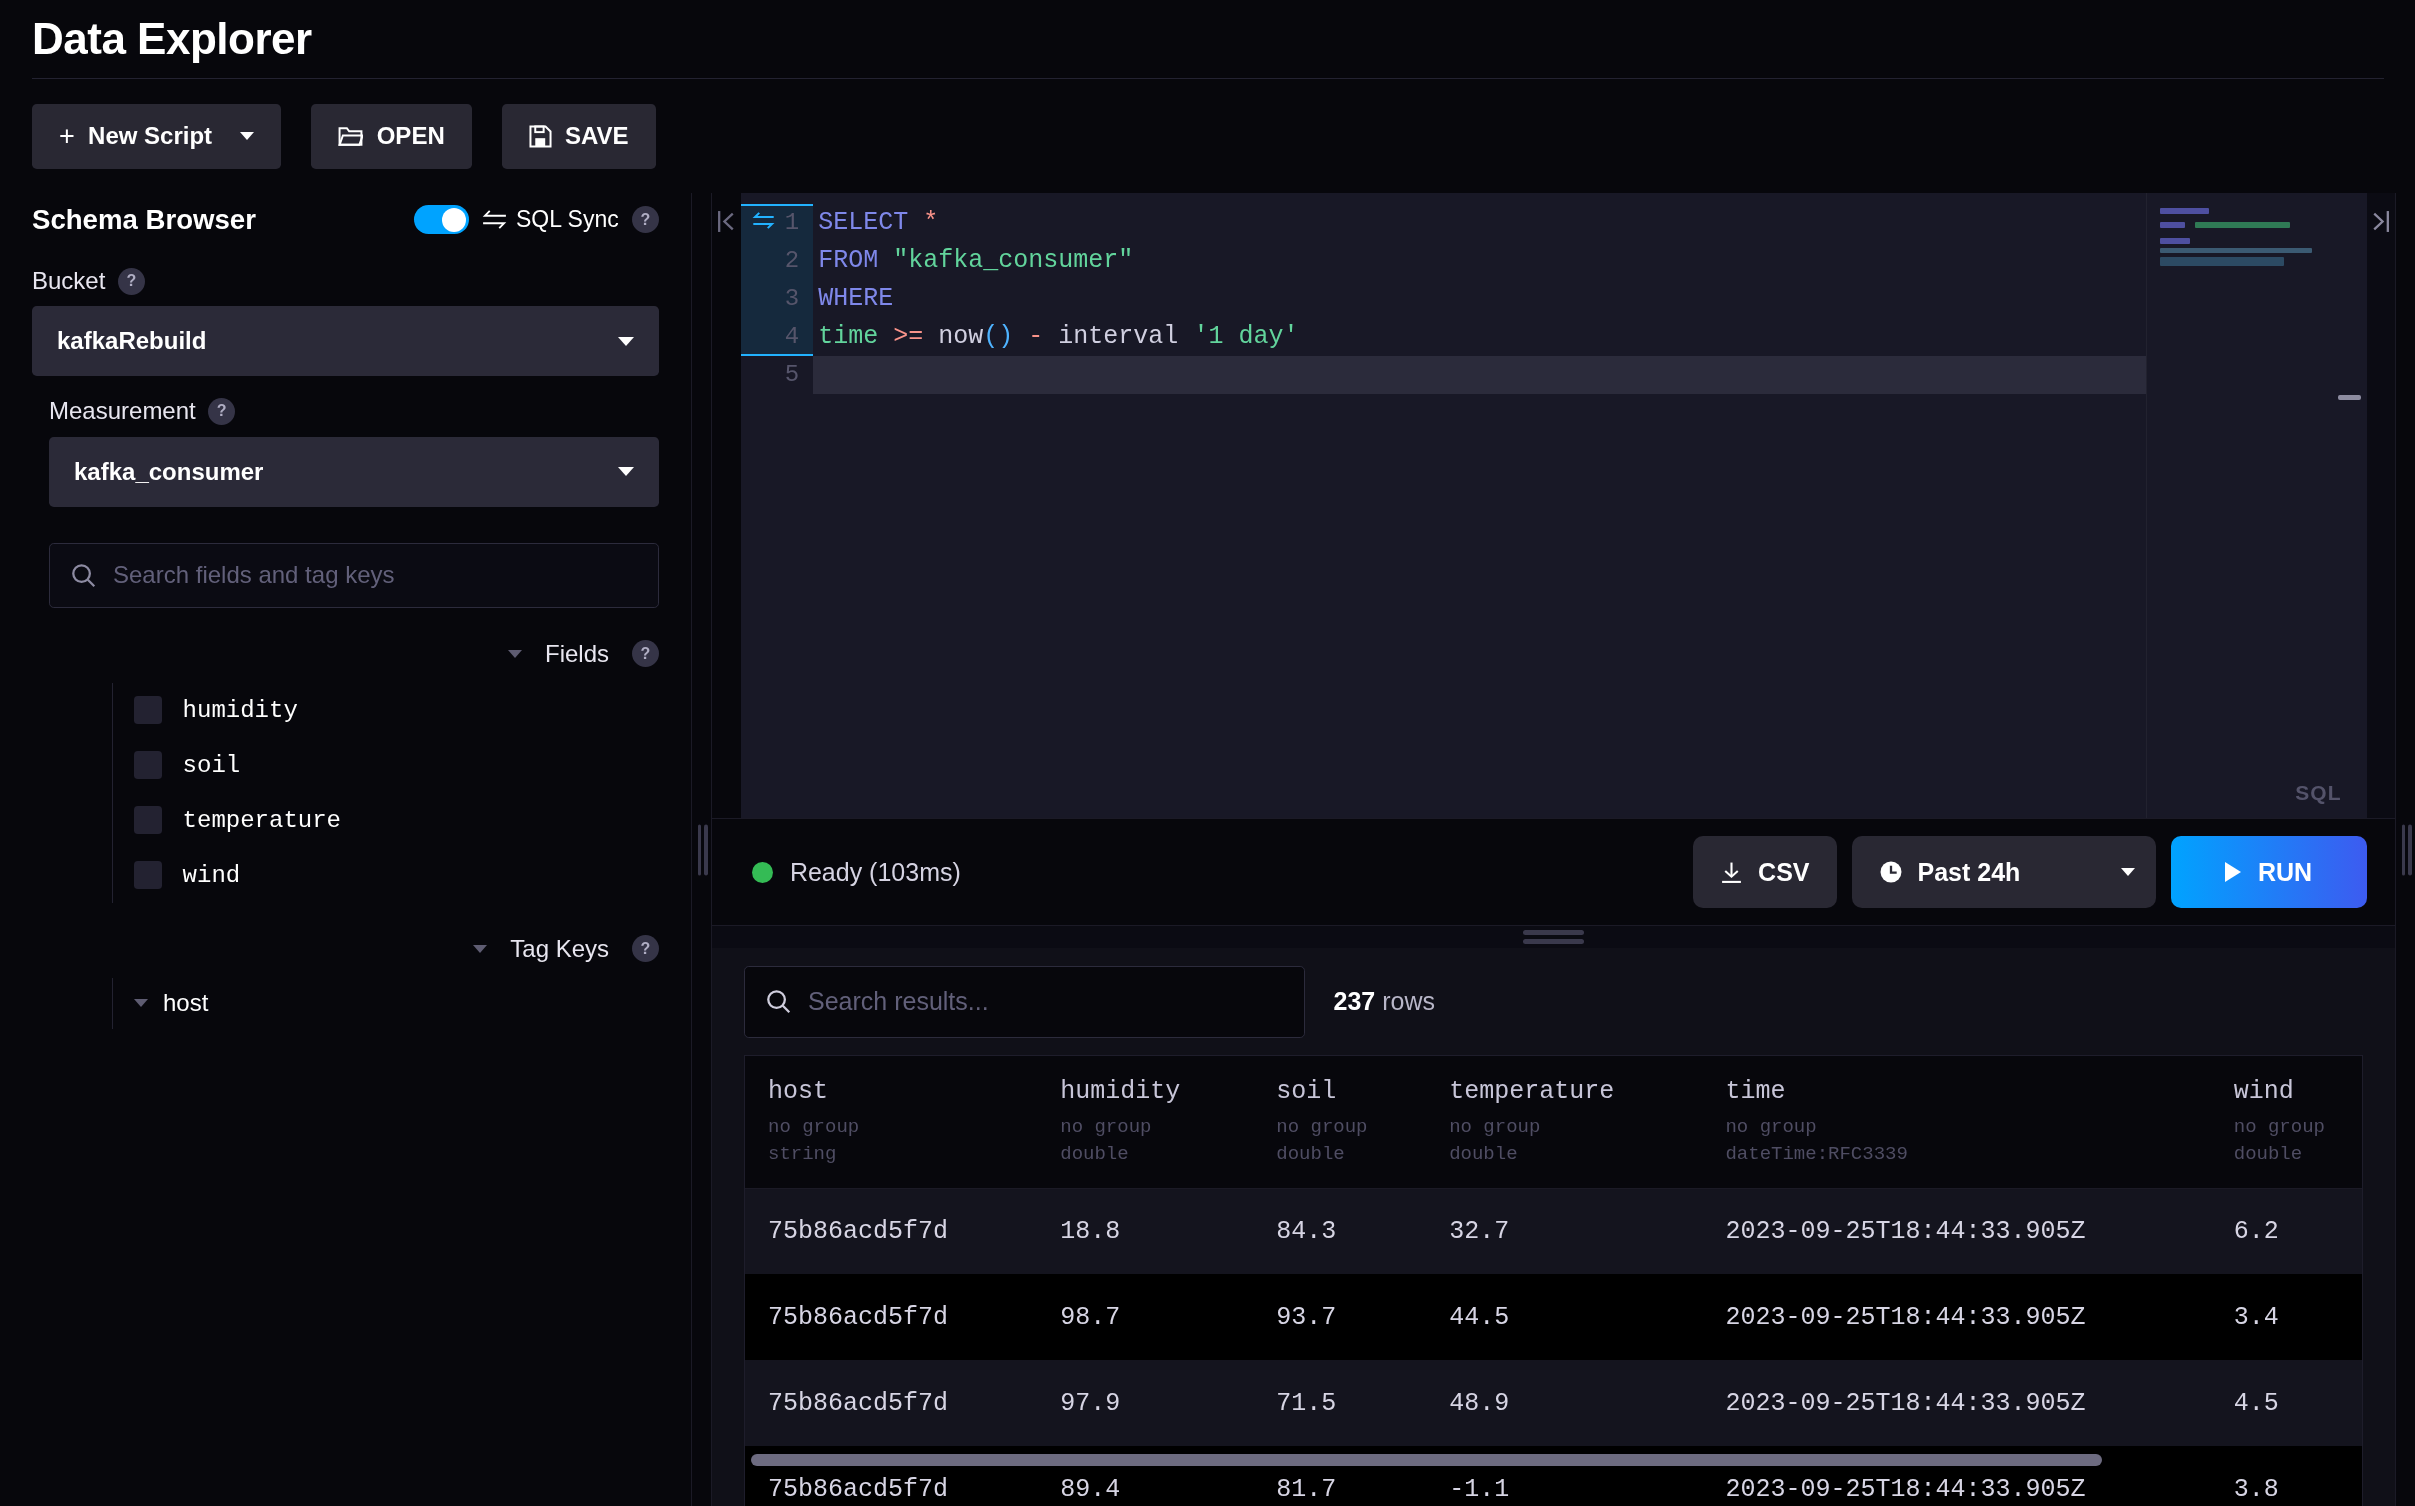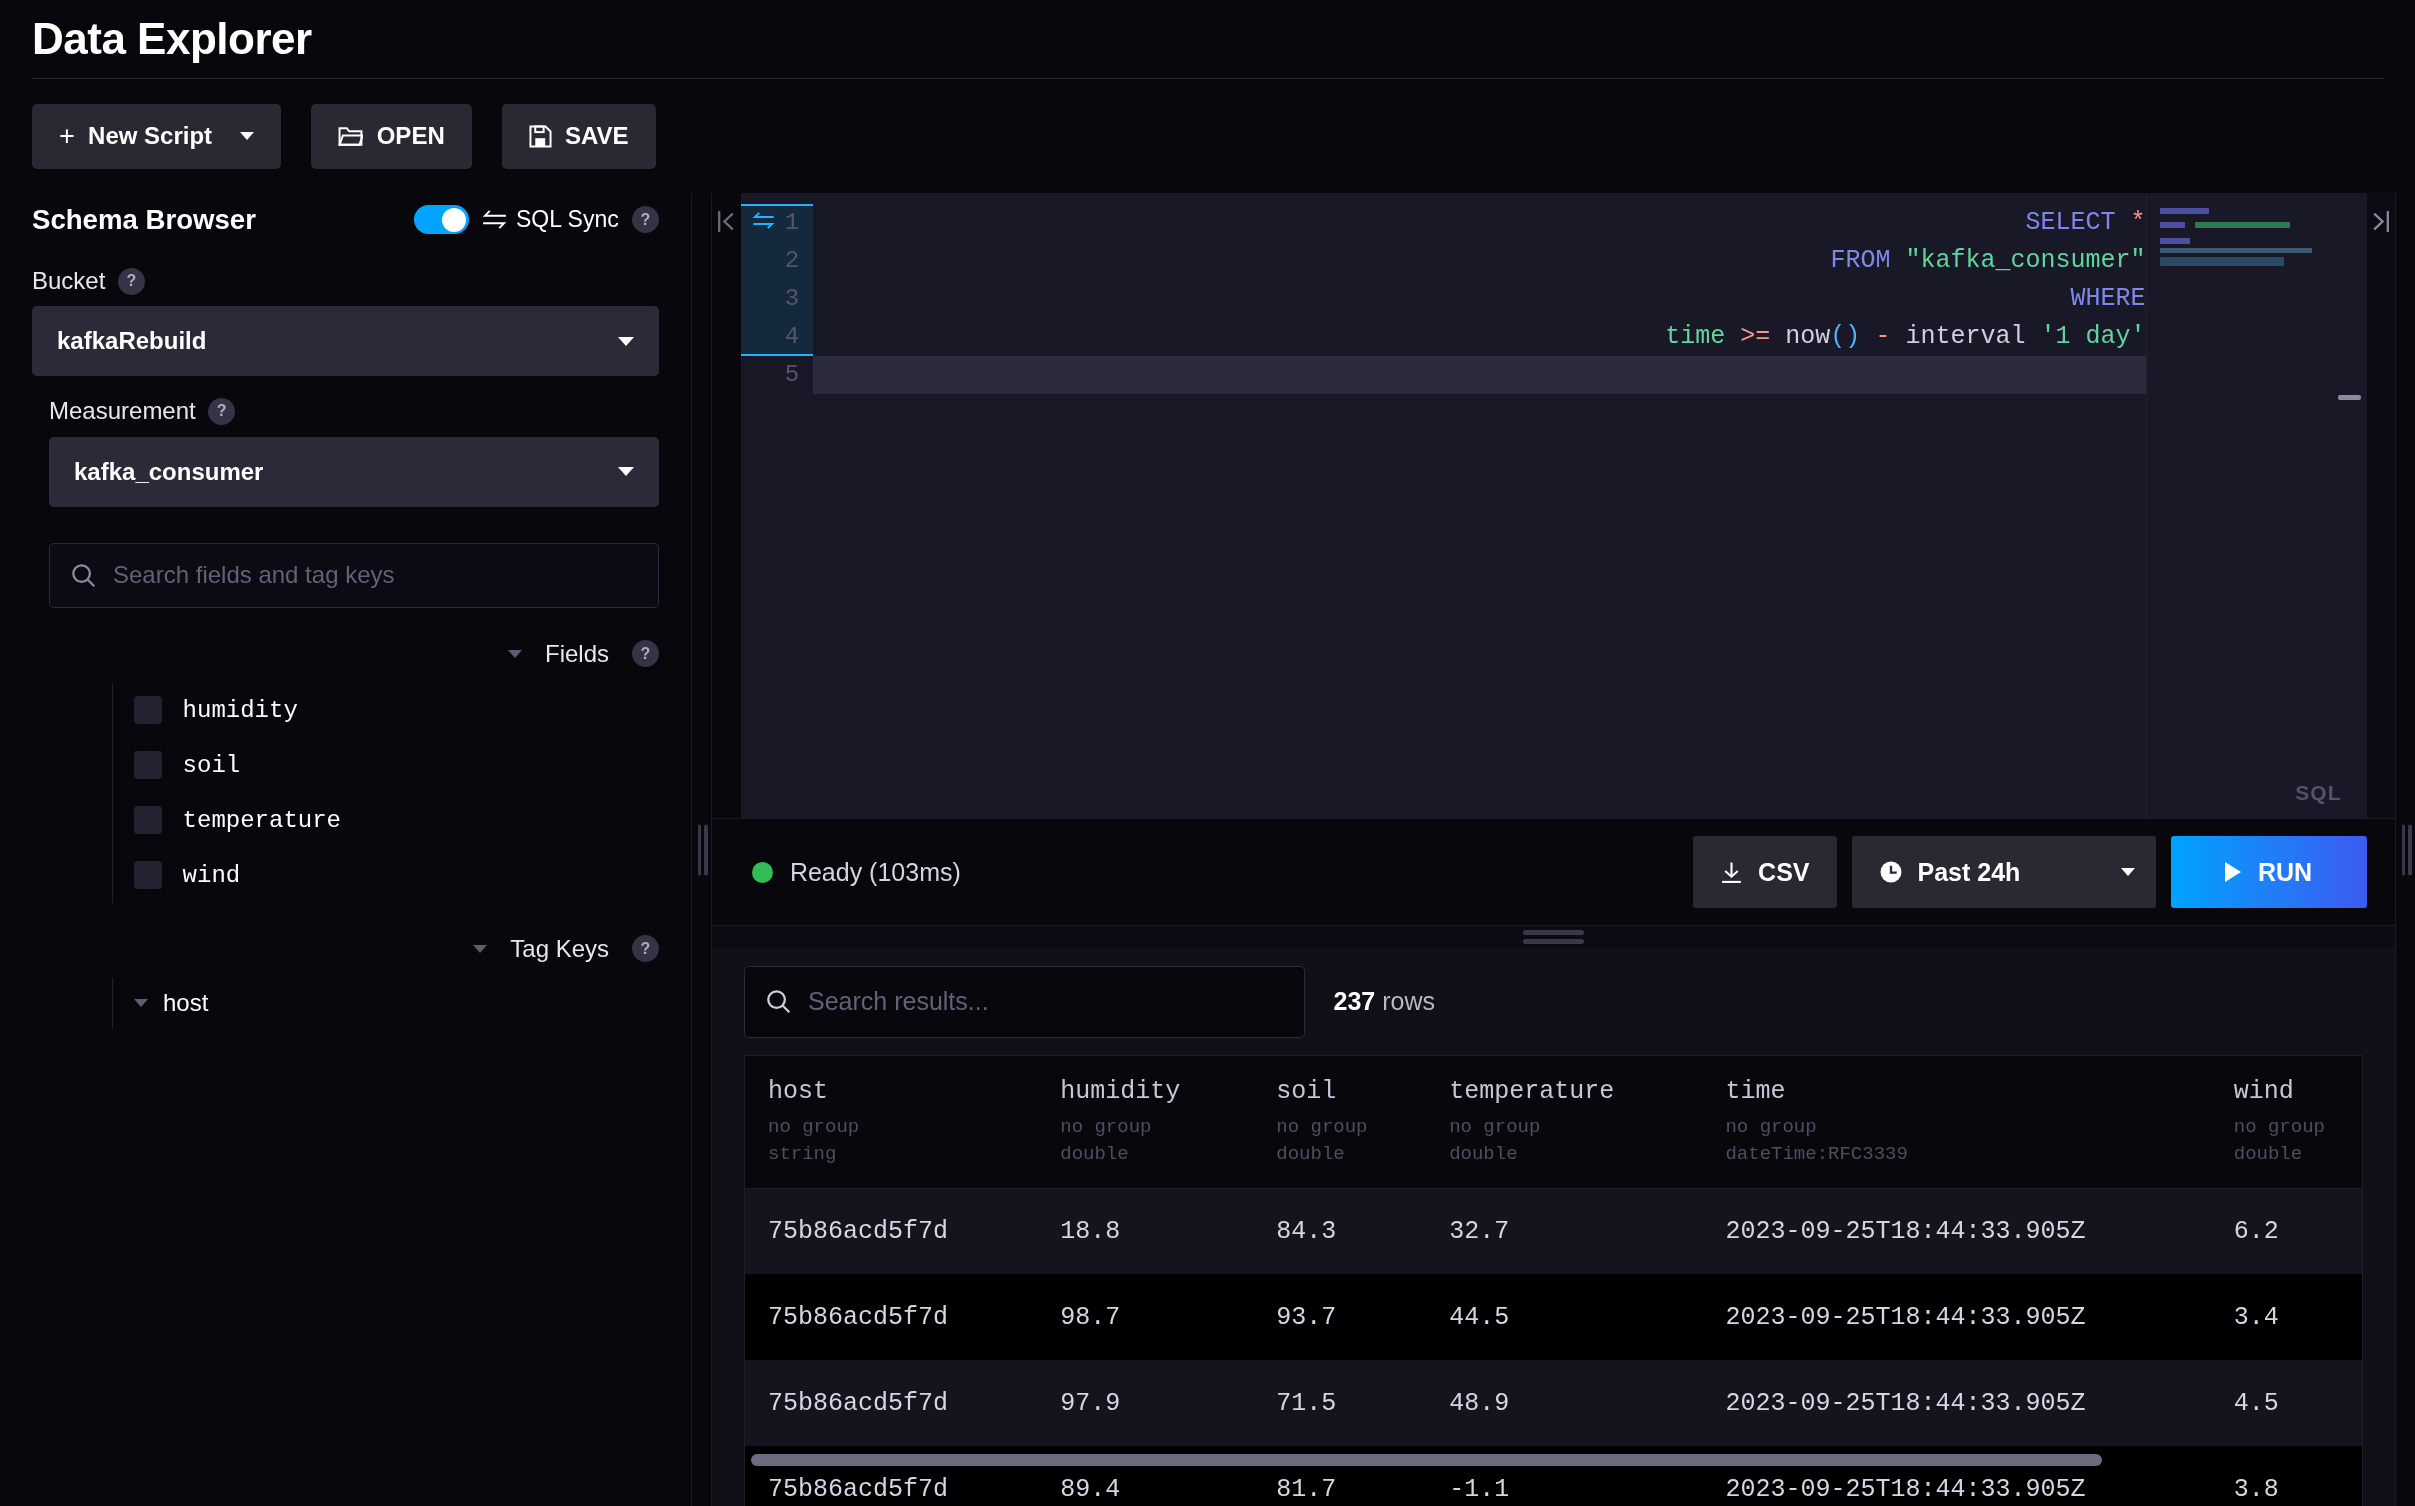--- a/index.html
+++ b/index.html
@@ -239,21 +239,20 @@
     padding-top: 11.4px;
     font-family: "Liberation Mono", monospace;
     font-size: 25px;
     min-width: 0;
     overflow: hidden;
   }
   .cline {
     height: 38px; line-height: 38px;
     white-space: pre;
     padding-left: 5.7px;
-    text-align: right;
   }
   .cline.blank { background: #2b2b3b; }
   .kw  { color: #7f88ea; }
   .op  { color: #f9938a; }
   .str { color: #62d49c; }
   .fn  { color: #d0cfe0; }
   .pn  { color: #4fb3ff; }
   .id  { color: #62d49c; }
 
   .minimap {
@@ -284,21 +283,21 @@
     padding: 0 28.5px 0 28.5px;
     border-top: 1px solid #1b1a26;
   }
   .ready {
     display: flex; align-items: center; gap: 17px;
     font-size: 25px; color: #d5d3e2; margin-left: 11.4px;
   }
   .dot { width: 21px; height: 21px; border-radius: 50%; background: #34bb55; }
   .sb-right { margin-left: auto; display: flex; align-items: center; gap: 15px; }
   .sb-btn {
-    height: 72px; border: none; border-radius: 3px;
+    height: 72px; border: none; border-radius: 10px;
     background: #292833; color: #fff;
     display: flex; align-items: center; gap: 15px;
     padding: 8px 27px;
     font-size: 25px; font-weight: 700;
     font-family: "Liberation Sans", sans-serif;
     cursor: pointer;
   }
   .sb-btn.time { padding-right: 21px; min-width: 304px; }
   .sb-btn.time .caret {
     margin-left: auto;

